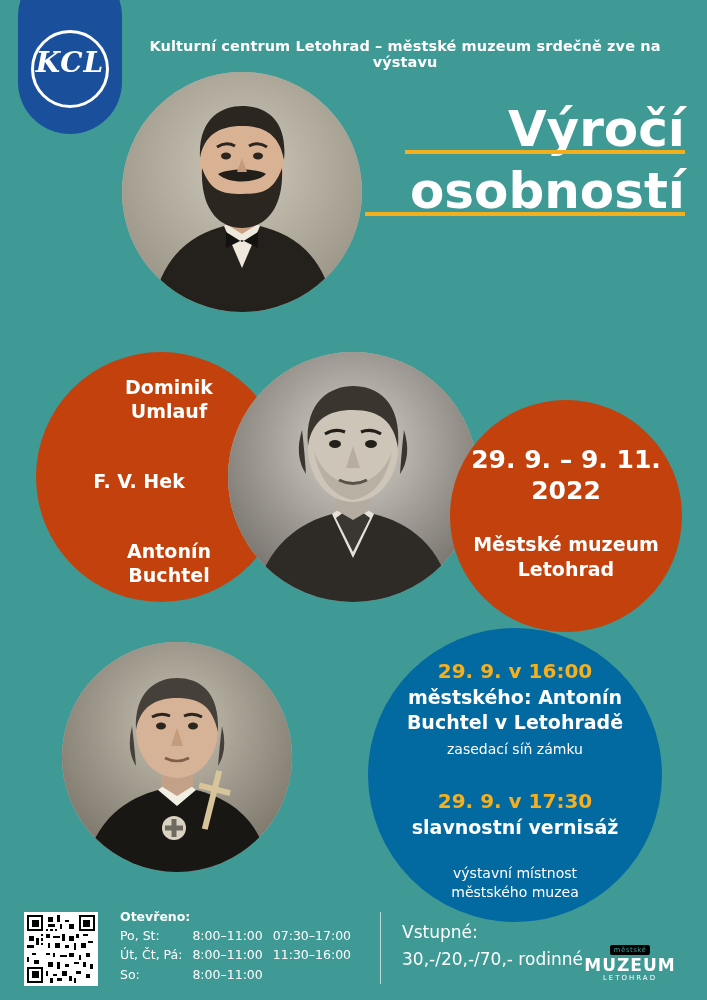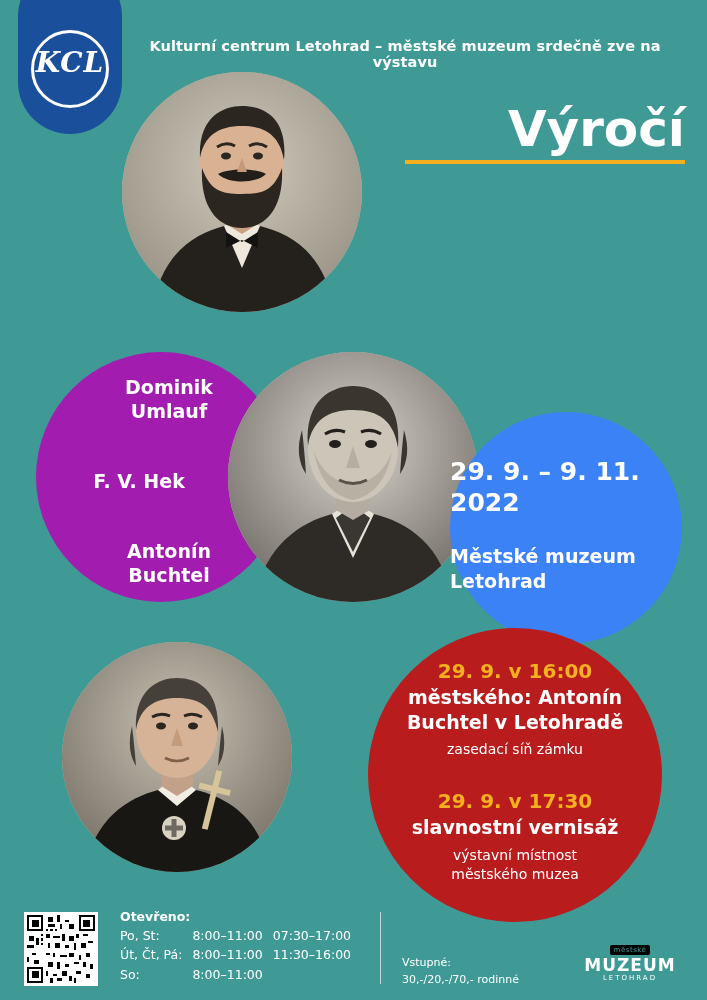--- a/index.html
+++ b/index.html
@@ -73,21 +73,20 @@
     width: 320px;
     text-align: right;
   }
   .title-line {
     position: relative;
     display: block;
     font-family: "DejaVu Sans", "Liberation Sans", sans-serif;
     font-weight: bold;
     font-size: 50px;
     line-height: 1.0;
-    padding-bottom: 10px;
     margin-bottom: 12px;
     color: #ffffff;
     white-space: nowrap;
   }
   .title-line::after {
     content: "";
     position: absolute;
     left: 0;
     right: 0;
     bottom: 0;
@@ -111,45 +110,46 @@
   .photo3 { left: 62px;  top: 642px; width: 230px; height: 230px; }
 
   
   .names-circle {
     position: absolute;
     left: 36px;
     top: 352px;
     width: 250px;
     height: 250px;
     border-radius: 50%;
-    background: #a21caf;
+    background: #c2410c;
     color: #ffffff;
   }
   .names-circle .n {
     position: absolute;
     width: 100%;
     text-align: center;
     font-size: 19px;
     font-weight: bold;
     line-height: 1.25;
   }
   .names-circle .n1 { top: 24px; left: 8px; }
   .names-circle .n2 { top: 118px; left: -22px; }
   .names-circle .n3 { top: 188px; left: 8px; }
 
   
   .orange-circle {
     position: absolute;
     left: 450px;
-    top: 412px;
+    top: 400px;
     width: 232px;
     height: 232px;
     border-radius: 50%;
-    background: #3b82f6;
-    color: #ffffff;
+    background: #c2410c;
+    color: #ffffff;
+    text-align: center;
   }
   .orange-circle .date {
     position: absolute;
     top: 44px;
     width: 100%;
     font-size: 25px;
     font-weight: bold;
     line-height: 1.25;
   }
   .orange-circle .place {
@@ -162,21 +162,21 @@
   }
 
   
   .program-circle {
     position: absolute;
     left: 368px;
     top: 628px;
     width: 294px;
     height: 294px;
     border-radius: 50%;
-    background: #b91c1c;
+    background: #0369a1;
     color: #ffffff;
     text-align: center;
   }
   .program-circle .ev-time {
     color: #f5b01f;
     font-weight: bold;
     font-size: 20px;
     line-height: 1.35;
   }
   .program-circle .ev-title {
@@ -225,22 +225,22 @@
     position: absolute;
     left: 380px;
     bottom: 16px;
     width: 1px;
     height: 72px;
     background: rgba(255,255,255,.65);
   }
   .price {
     position: absolute;
     left: 402px;
-    bottom: 12px;
-    font-size: 11px;
+    bottom: 28px;
+    font-size: 17px;
     line-height: 1.55;
     color: #ffffff;
   }
   .muzeum-logo {
     position: absolute;
     right: 22px;
     bottom: 18px;
     width: 110px;
     text-align: center;
     color: #ffffff;
@@ -273,20 +273,21 @@
 
   <div class="kcl-logo">
     <div class="ring"></div>
     <div class="kcl-text">KCL</div>
   </div>
 
   <div class="top-line">Kulturní centrum Letohrad – městské muzeum srdečně zve na výstavu</div>
 
   <div class="title-block">
     <span class="title-line t1">Výročí</span>
+    <span class="title-line t3">osobností</span>
   </div>
 
   <div class="photo photo1">
     <svg width="240" height="240" viewBox="0 0 240 240" aria-hidden="true">
       <defs>
         <radialGradient id="bg1" cx="50%" cy="40%" r="75%">
           <stop offset="0%" stop-color="#cfc9bb"></stop>
           <stop offset="100%" stop-color="#8f897c"></stop>
         </radialGradient>
       </defs>
@@ -426,21 +427,21 @@
       <div class="ev-time">29. 9. v 16:00</div>
       <div class="ev-title">
         <span>městského: Antonín</span><br>
         <span>Buchtel v Letohradě</span>
       </div>
       <div class="ev-note" style="margin-top:6px;">zasedací síň zámku</div>
     </div>
     <div class="ev2">
       <div class="ev-time">29. 9. v 17:30</div>
       <div class="ev-title">slavnostní vernisáž</div>
-      <div class="ev-note" style="margin-top:6px;">
+      <div class="ev-note" style="margin-top:24px;">
         <span>výstavní místnost</span><br>
         <span>městského muzea</span>
       </div>
     </div>
   </div>
 
   <div class="footer">
 
     <div class="qr">
       <svg width="68" height="68" viewBox="0 0 29 29" shape-rendering="crispEdges" aria-hidden="true">

